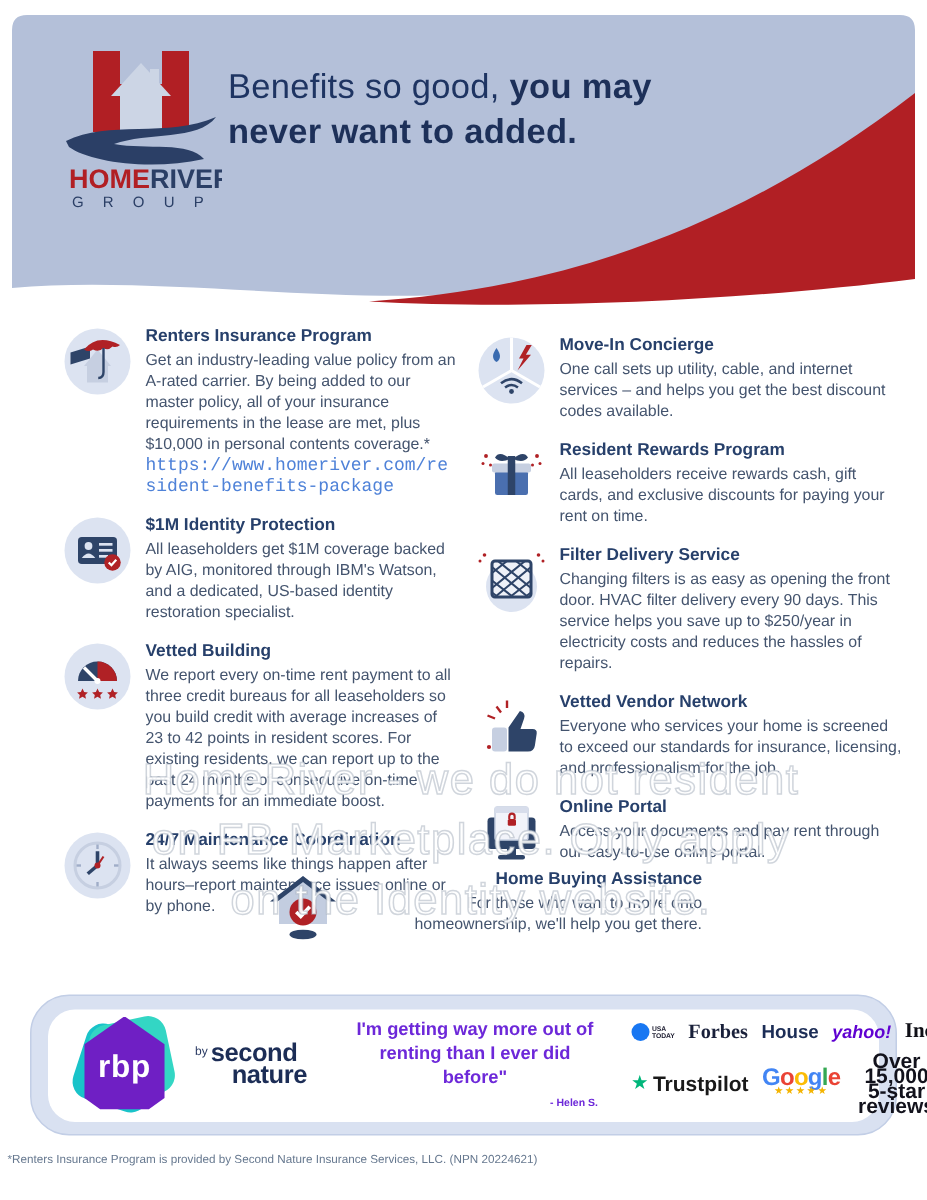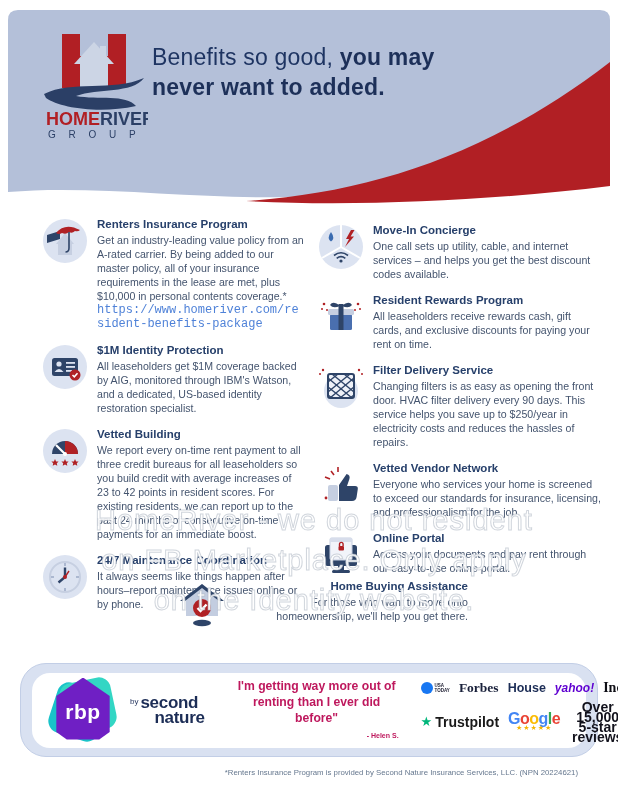--- a/index.html
+++ b/index.html
@@ -42,41 +42,41 @@
   .rbp-teal2 { position:absolute; left:16px; top:4px; width:52px; height:52px; background:#33d6c4; border-radius:12px; transform:rotate(-12deg); }
   .rbp-house { position:absolute; left:8px; top:2px; width:58px; height:62px; background:#6f1fc4;
     clip-path:polygon(50% 0, 96% 30%, 96% 88%, 78% 100%, 22% 100%, 4% 88%, 4% 30%); border-radius:10px;
     display:flex; align-items:center; justify-content:center; }
   .rbp-house span { color:#fff; font-weight:bold; font-size:21px; letter-spacing:0.5px; margin-top:6px; }
   .brand { margin-left:10px; color:#1c2d56; flex:0 0 auto; }
   .brand .by { font-size:8px; vertical-align:top; position:relative; top:2px; margin-right:2px; color:#2a3a63; }
   .brand .nm { display:inline-block; font-weight:bold; font-size:17px; line-height:15px; letter-spacing:-0.3px; }
   .brand .nm span { display:block; }
   .brand .nm .l2 { padding-left:14px; }
-  .quote { width:172px; margin-left:26px; text-align:center; color:#be185d; font-weight:bold; font-size:12.2px; line-height:16px; flex:0 0 172px; }
+  .quote { width:172px; margin-left:26px; text-align:center; color:#6d28d9; font-weight:bold; font-size:12.2px; line-height:16px; flex:0 0 172px; }
   .quote .attr { font-size:7px; font-weight:bold; text-align:right; margin-top:2px; padding-right:4px; }
   .press { margin-left:18px; flex:1; display:flex; flex-direction:column; justify-content:center; gap:6px; }
   .press-row { display:flex; align-items:center; gap:9px; }
   .usa { display:flex; align-items:center; gap:2px; }
   .usa-dot { width:12px; height:12px; border-radius:50%; background:#1877f2; }
   .usa-txt { font-size:4.5px; font-weight:bold; color:#1a1a2e; line-height:5px; }
   .forbes { font-family:"Liberation Serif", serif; font-weight:bold; font-size:13.5px; color:#19203a; }
   .house { font-weight:bold; font-size:12.5px; color:#1c2d56; }
   .yahoo { font-weight:bold; font-style:italic; font-size:12px; color:#5f01d1; }
   .inc { font-family:"Liberation Serif", serif; font-weight:bold; font-size:14px; color:#0f0f16; }
   .tp { display:flex; align-items:center; gap:3px; }
   .tp-star { color:#00b67a; font-size:13px; line-height:13px; }
   .tp-name { font-size:14px; font-weight:bold; color:#191919; }
   .google { text-align:center; line-height:13px; }
   .google .gl { font-weight:bold; font-size:16px; letter-spacing:-0.5px; }
   .g-b{color:#4285F4} .g-r{color:#EA4335} .g-y{color:#FBBC05} .g-g{color:#34A853}
   .g-stars { display:block; color:#f4b400; font-size:7px; letter-spacing:1px; line-height:6px; }
   .reviews { font-size:14px; font-weight:bold; color:#12121c; line-height:10px;text-align:center; }
 
-  .footer { position:absolute; left:18px; width:560px; top:768px; text-align:right; font-size:7.8px; color:#66788f; }
+  .footer { position:absolute; left:5px; width:560px; top:768px; text-align:left; font-size:7.8px; color:#66788f; }
 
   .ic-bg { fill:#dce3f1; }
   .ic-navy { fill:#2e4468; }
   .ic-red { fill:#b02125; }
   .ic-lt { fill:#c6cfe1; }
 </style>
 </head>
 <body>
 
 <div class="page">

